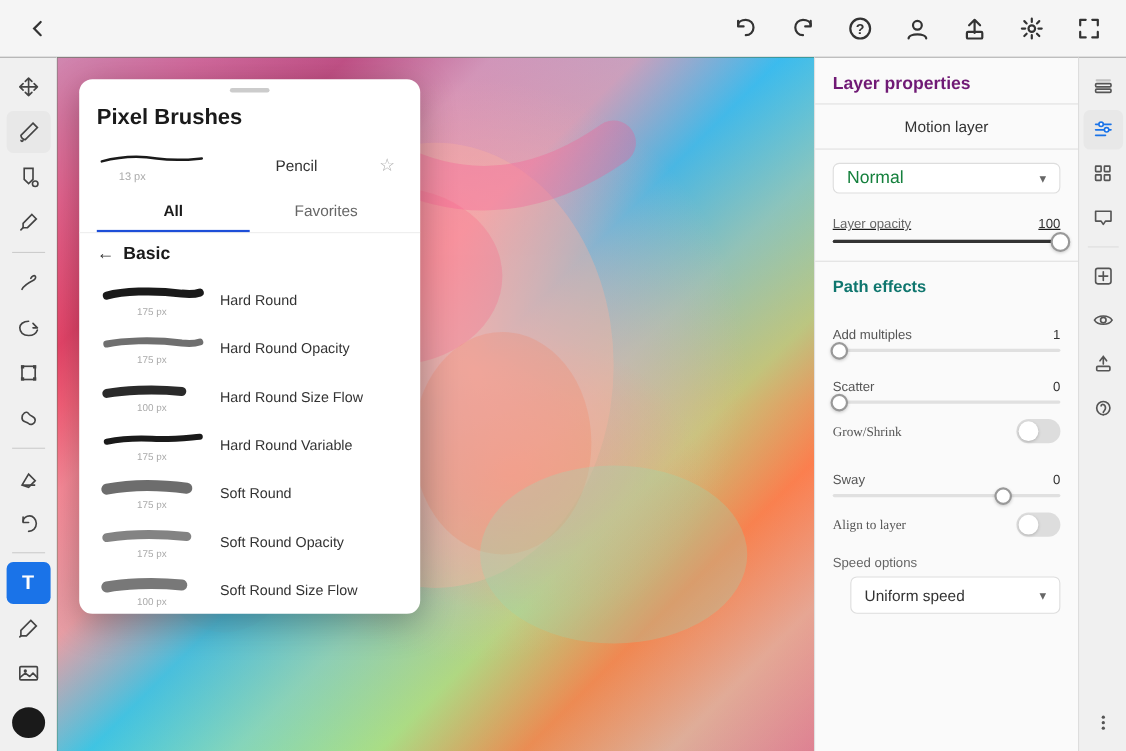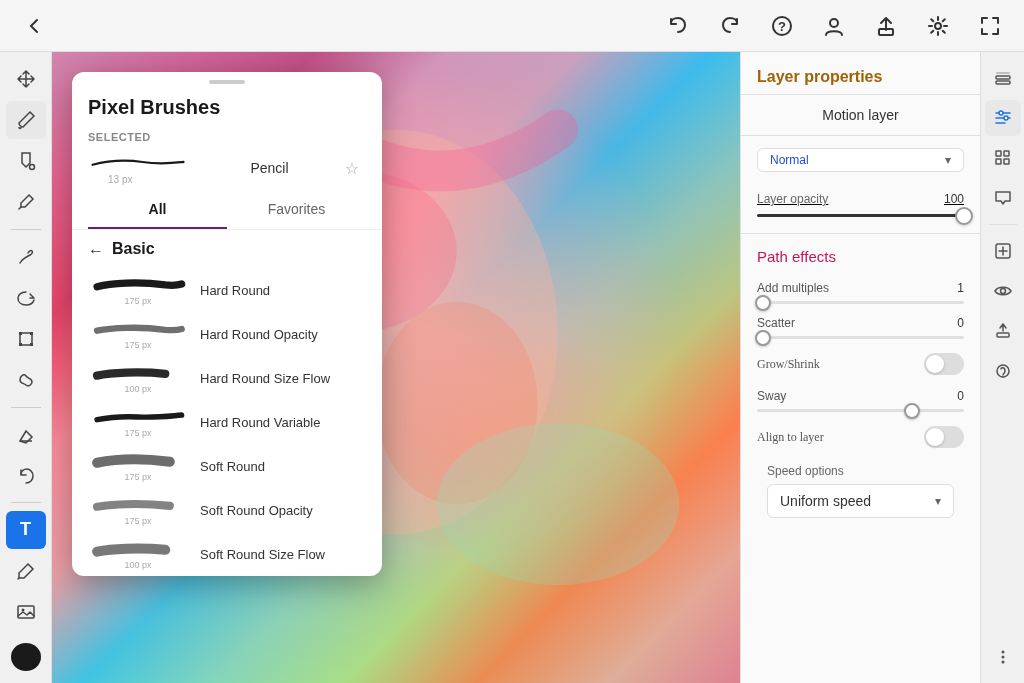--- a/index.html
+++ b/index.html
@@ -200,21 +200,21 @@
       text-align: center;
       cursor: pointer;
       background: transparent;
       border: none;
       color: #666;
       border-bottom: 2px solid transparent;
     }
     .brush-tab.active {
       color: #1a1a1a;
       font-weight: 600;
-      border-bottom: 2px solid #701a75;
+      border-bottom: 2px solid #1d4ed8;
     }
     .brush-category-header {
       display: flex;
       align-items: center;
       gap: 8px;
       padding: 10px 16px;
     }
     .back-arrow {
       font-size: 16px;
       cursor: pointer;
@@ -295,21 +295,21 @@
 
     
     .layer-props {
       flex: 1;
       overflow-y: auto;
       padding: 0;
     }
     .panel-section-title {
       font-size: 16px;
       font-weight: 700;
-      color: #a16207;
+      color: #701a75;
       padding: 16px 16px 8px;
       border-bottom: 1px solid #e0e0e0;
     }
     .layer-type-badge {
       display: flex;
       align-items: center;
       justify-content: center;
       padding: 12px 16px;
       border-bottom: 1px solid #e0e0e0;
     }
@@ -329,21 +329,21 @@
       position: relative;
       width: 100%;
       padding: 4px 12px;
       border: 1px solid #ddd;
       border-radius: 6px;
       background: white;
       display: flex;
       align-items: center;
       justify-content: space-between;
     }
-    .blend-mode-label { font-size: 12px; color: #1d4ed8; }
+    .blend-mode-label { font-size: 16px; color: #15803d; }
     .dropdown-chevron { font-size: 12px; color: #666; }
     .opacity-row {
       display: flex;
       align-items: center;
       justify-content: space-between;
       padding: 12px 16px 4px;
       text-decoration: underline;
     }
     .opacity-label { font-size: 12px; color: #666; }
     .opacity-value { font-size: 12px; color: #333; font-weight: 500; }
@@ -374,26 +374,27 @@
       cursor: pointer;
       box-shadow: 0 1px 3px rgba(0,0,0,0.2);
     }
     .section-divider {
       height: 1px;
       background: #e0e0e0;
       margin: 0 0;
     }
     .path-effects-title {
       font-size: 15px;
-      font-weight: 400;
-      color: #be185d;
+      font-weight: 700;
+      color: #0f766e;
       padding: 14px 16px 10px;
     }
     .effect-row {
       padding: 6px 16px;
+      margin-top: 12px;
     }
     .effect-row-header {
       display: flex;
       align-items: center;
       justify-content: space-between;
       margin-bottom: 6px;
     }
     .effect-label { font-size: 12px; color: #555; }
     .effect-value { font-size: 12px; color: #333; }
     .effect-slider-track {
@@ -435,32 +436,33 @@
       height: 18px;
       background: white;
       border-radius: 50%;
       position: absolute;
       top: 2px;
       left: 2px;
       box-shadow: 0 1px 3px rgba(0,0,0,0.2);
       transition: left 0.2s;
     }
     .speed-options-row {
-      padding: 8px 26px 6px;
+      padding: 8px 16px 6px;
     }
     .speed-label { font-size: 12px; color: #666; margin-bottom: 6px; }
     .speed-select-wrapper {
       position: relative;
       border: 1px solid #ddd;
       border-radius: 6px;
       background: white;
       display: flex;
       align-items: center;
       padding: 8px 12px;
       justify-content: space-between;
+      margin-left: 16px;
     }
     .speed-select-label { font-size: 14px; color: #333; }
 
     
     .stroke-hard-round { stroke: #1a1a1a; stroke-width: 8; stroke-linecap: round; fill: none; }
     .stroke-hard-round-opacity { stroke: rgba(50,50,50,0.7); stroke-width: 7; stroke-linecap: round; fill: none; }
     .stroke-hard-round-size { stroke: #2a2a2a; stroke-width: 9; stroke-linecap: round; fill: none; }
     .stroke-hard-round-var { stroke: #1a1a1a; stroke-width: 6; stroke-linecap: round; fill: none; }
   </style>
 </head>
@@ -619,21 +621,20 @@
         <ellipse cx="500" cy="450" rx="120" ry="80" fill="rgba(150,220,180,0.4)"></ellipse>
         <ellipse cx="150" cy="400" rx="80" ry="120" fill="rgba(100,180,200,0.3)"></ellipse>
       </svg>
     </div>
 
     <div class="brush-panel">
       <div class="brush-panel-handle">
         <div class="handle-bar"></div>
       </div>
       <div class="brush-panel-title">Pixel Brushes</div>
-      <div class="brush-selected-label">SELECTED</div>
       <div class="brush-selected-item">
         <div class="brush-preview-pencil">
           <div style="display:flex;flex-direction:column;align-items:flex-start;gap:2px;">
             <svg width="110" height="18" viewBox="0 0 110 18">
               <path d="M5 12 C20 8 40 6 60 9 C80 12 95 10 105 9" stroke="#1a1a1a" stroke-width="2.5" fill="none" stroke-linecap="round"></path>
             </svg>
             <span style="font-size:10px;color:#aaa;margin-left:20px;">13 px</span>
           </div>
         </div>
         <span class="brush-name-selected">Pencil</span>

